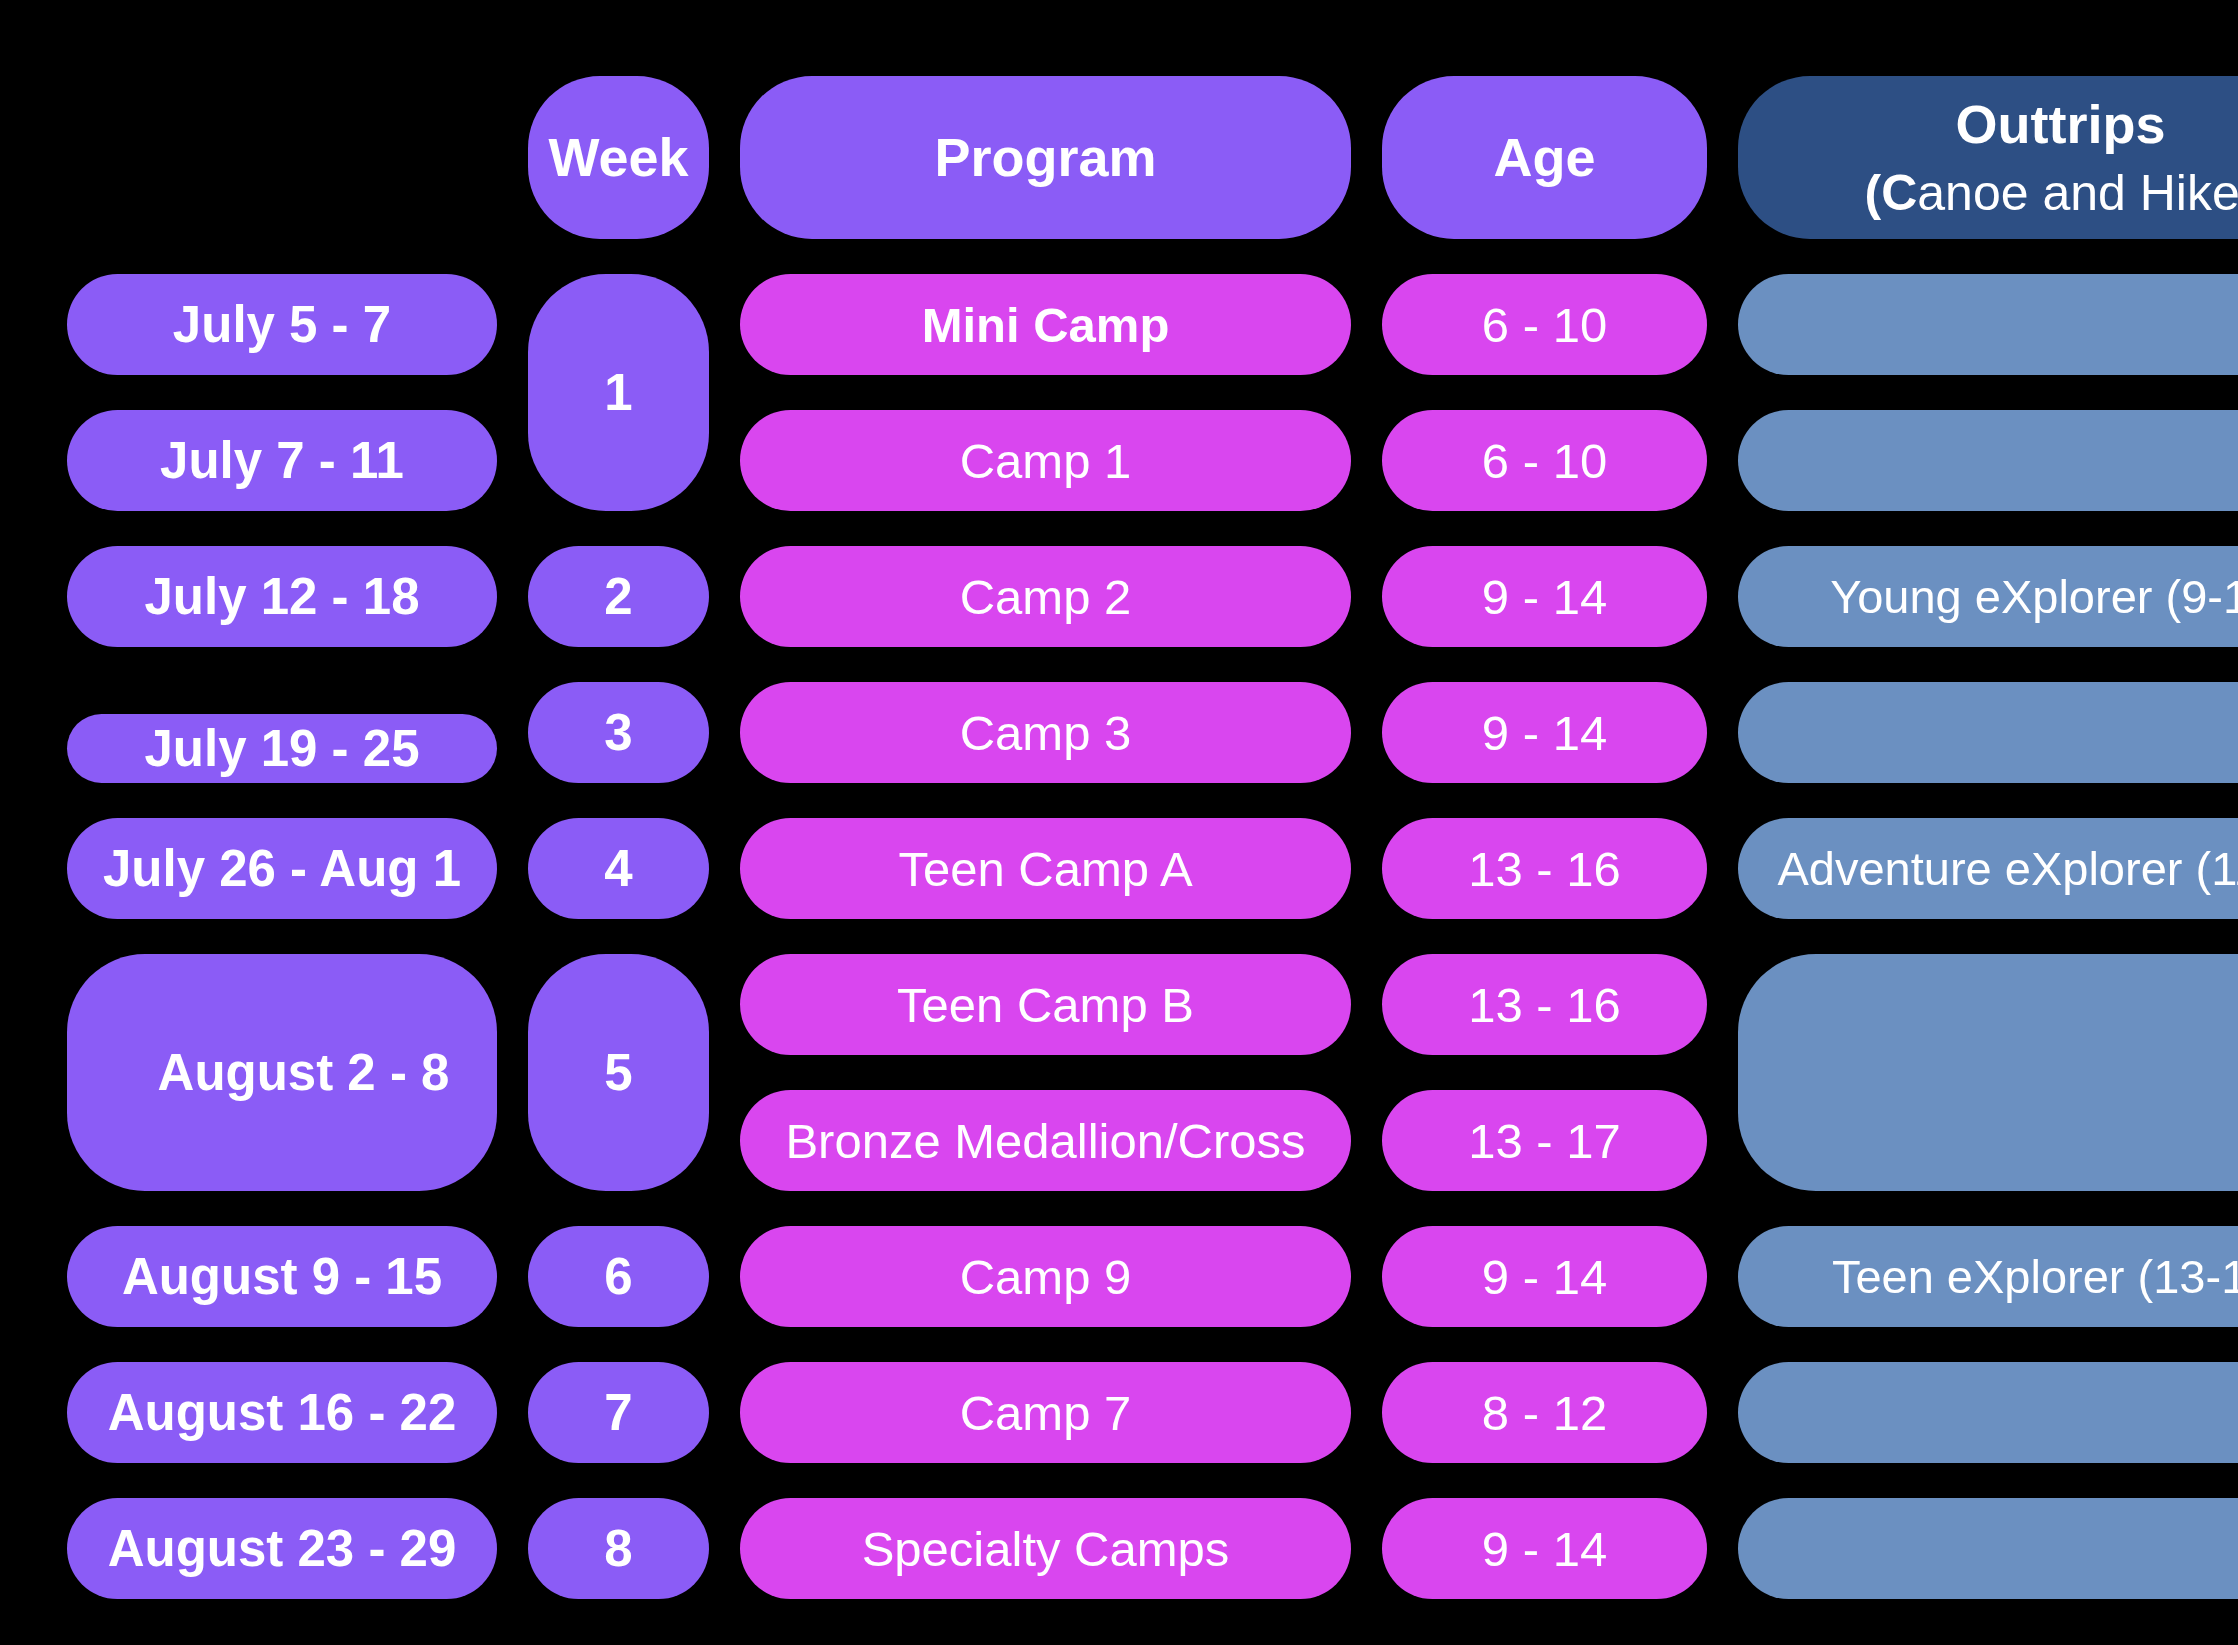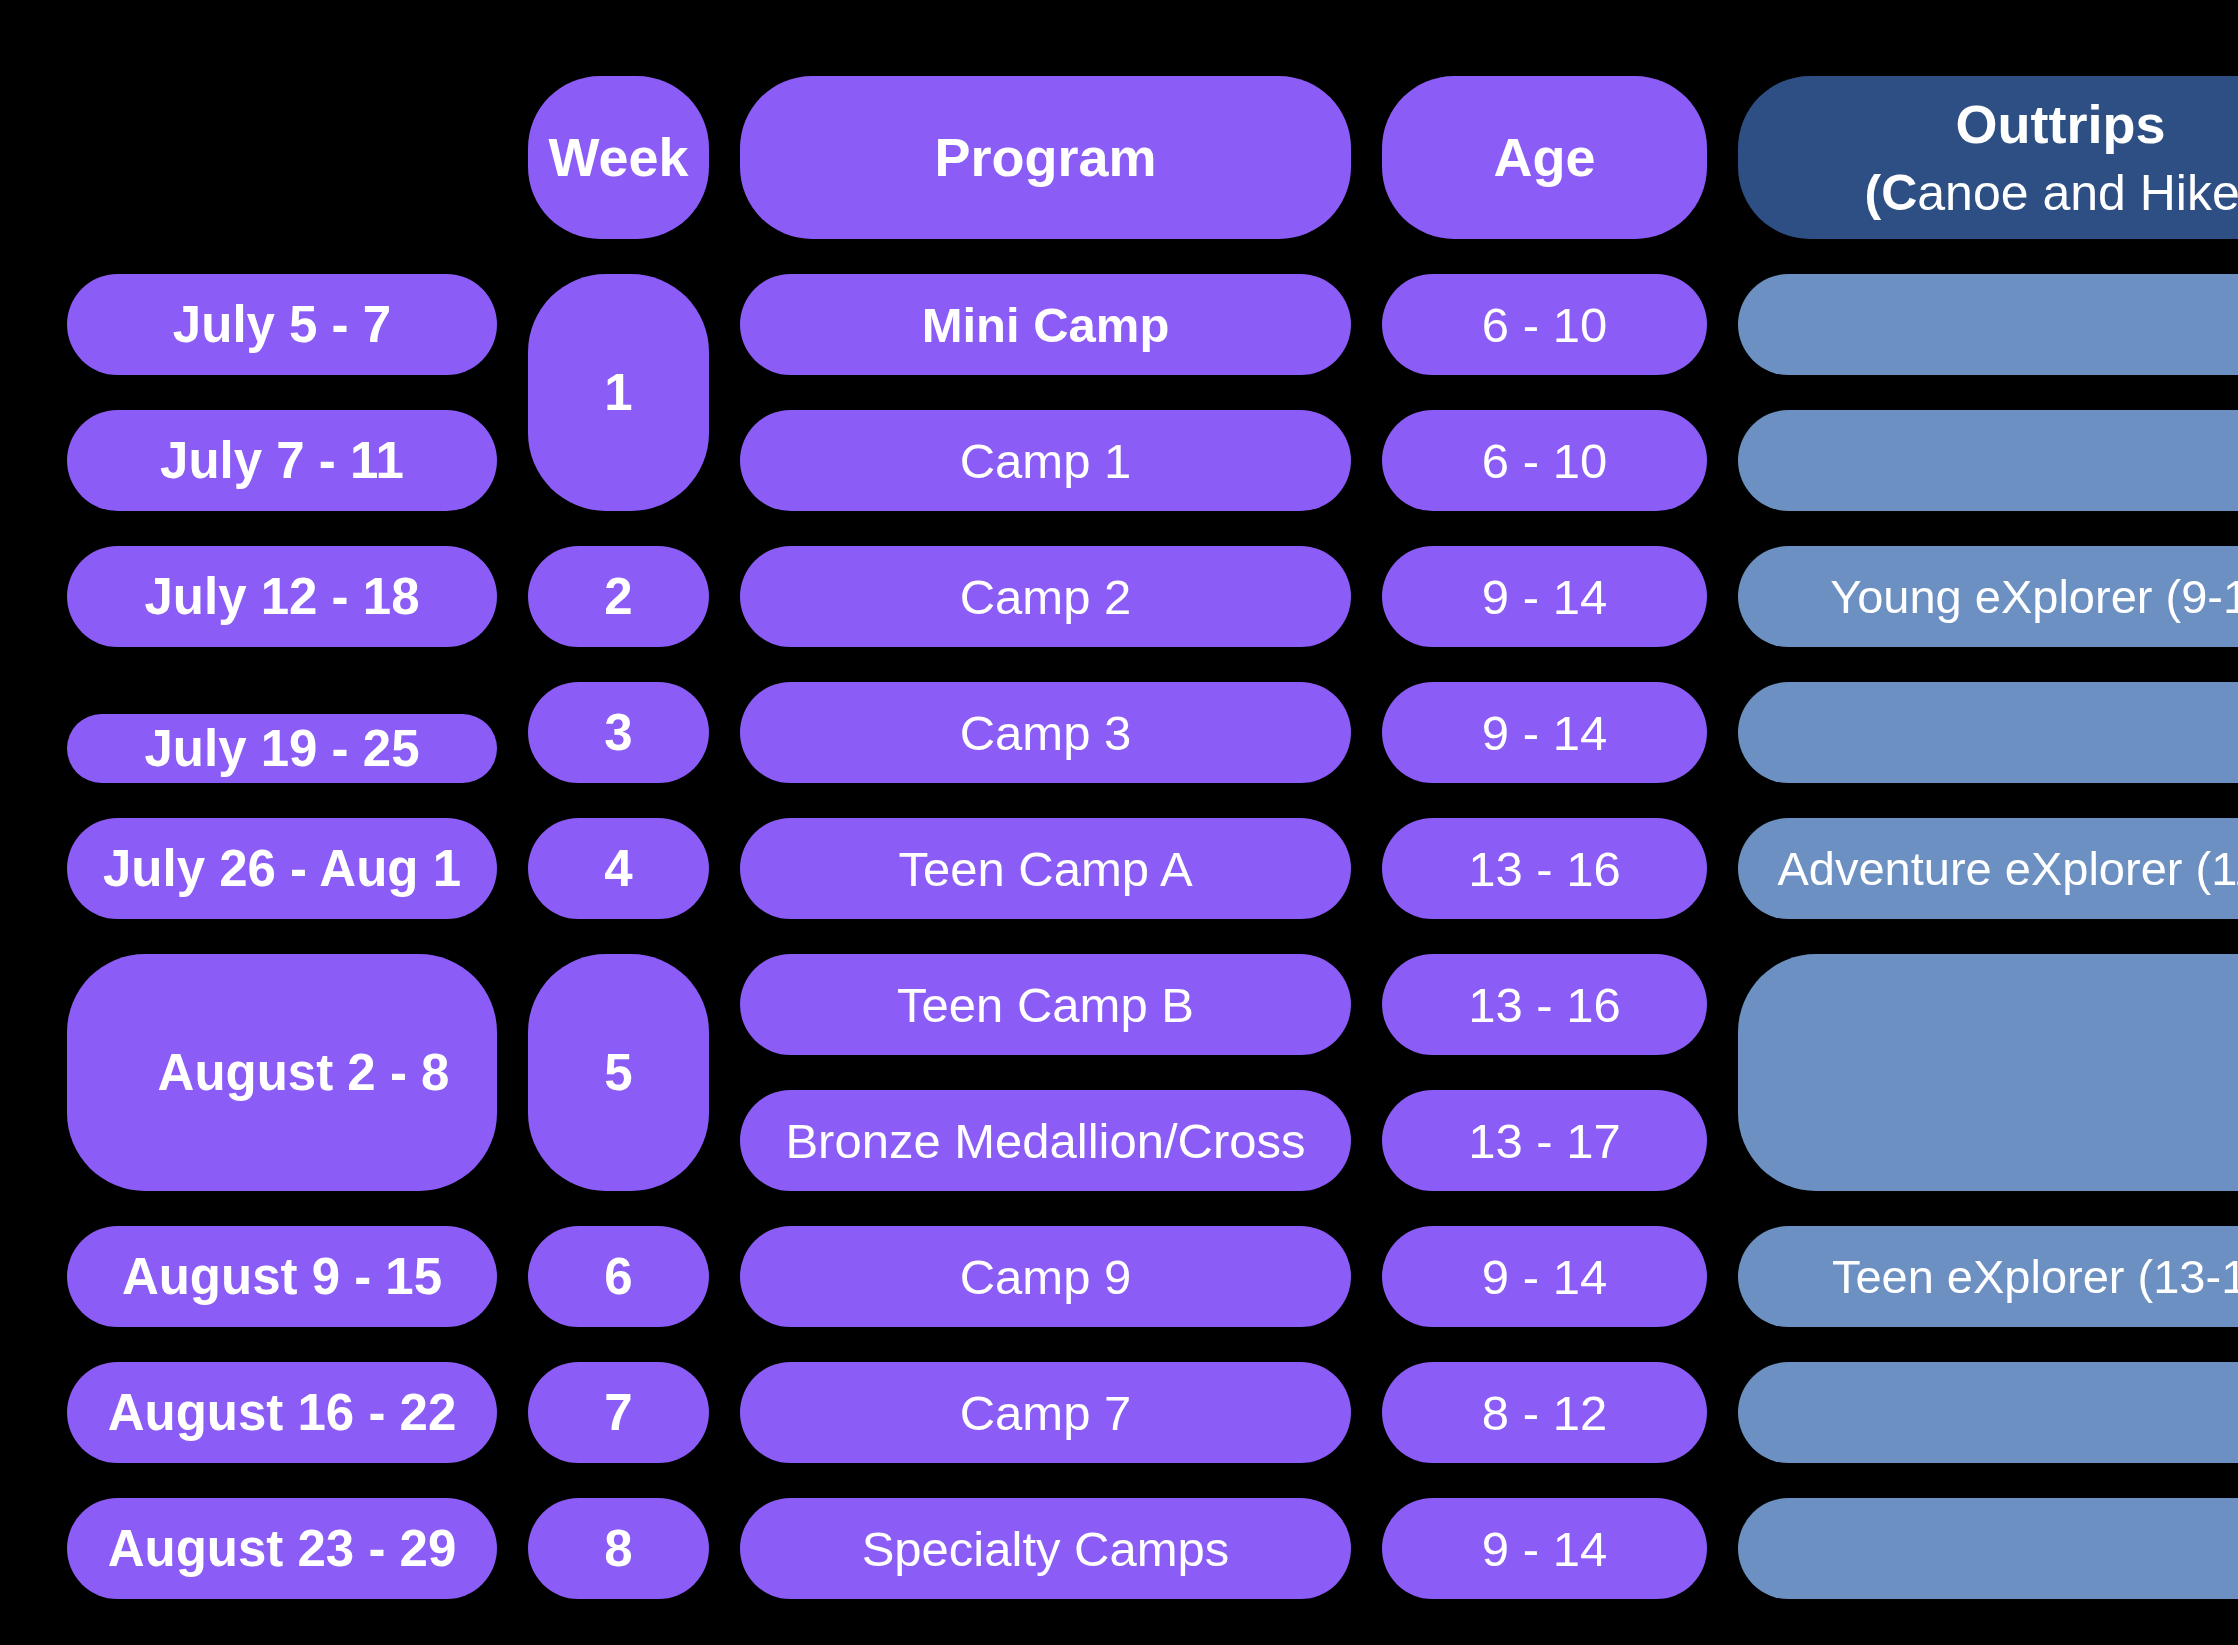--- a/index.html
+++ b/index.html
@@ -14,21 +14,21 @@
     grid-template-columns:430px 181px 611px 325px 645px 383px;
     grid-template-rows:163px repeat(10,101px);
     column-gap:31px;row-gap:35px;
   }
   .pill{
     display:flex;flex-direction:column;align-items:center;justify-content:center;
     text-align:center;color:#ffffff;border-radius:51px;
     white-space:nowrap;
   }
   .dk-green{background:#8b5cf6;}
-  .lt-green{background:#8b5cf6;}
+  .lt-green{background:#d946ef;}
   .dk-blue {background:#2d4f84;}
   .lt-blue {background:#6b90c1;}
   .hdr{border-radius:72px;font-weight:bold;font-size:54px;line-height:1.2;}
   .hdr .l2{font-weight:normal;font-size:50px;margin-top:6.3px;}
   .hdr .l2 b{font-weight:bold;}
   .date,.week{font-weight:bold;font-size:51px;}
   .program,.age{font-size:49px;font-weight:normal;}
   .program.bold{font-weight:bold;}
   .outtrip{font-size:47px;font-weight:normal;}
   .span2{border-radius:78px;}

